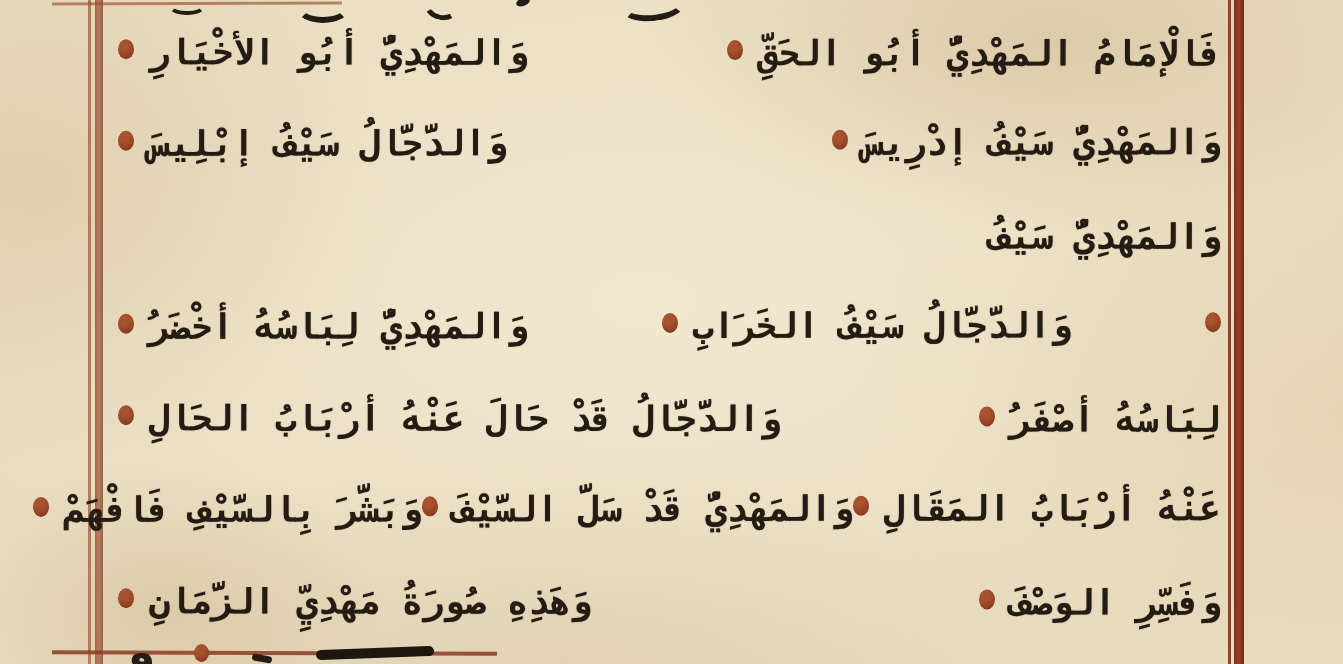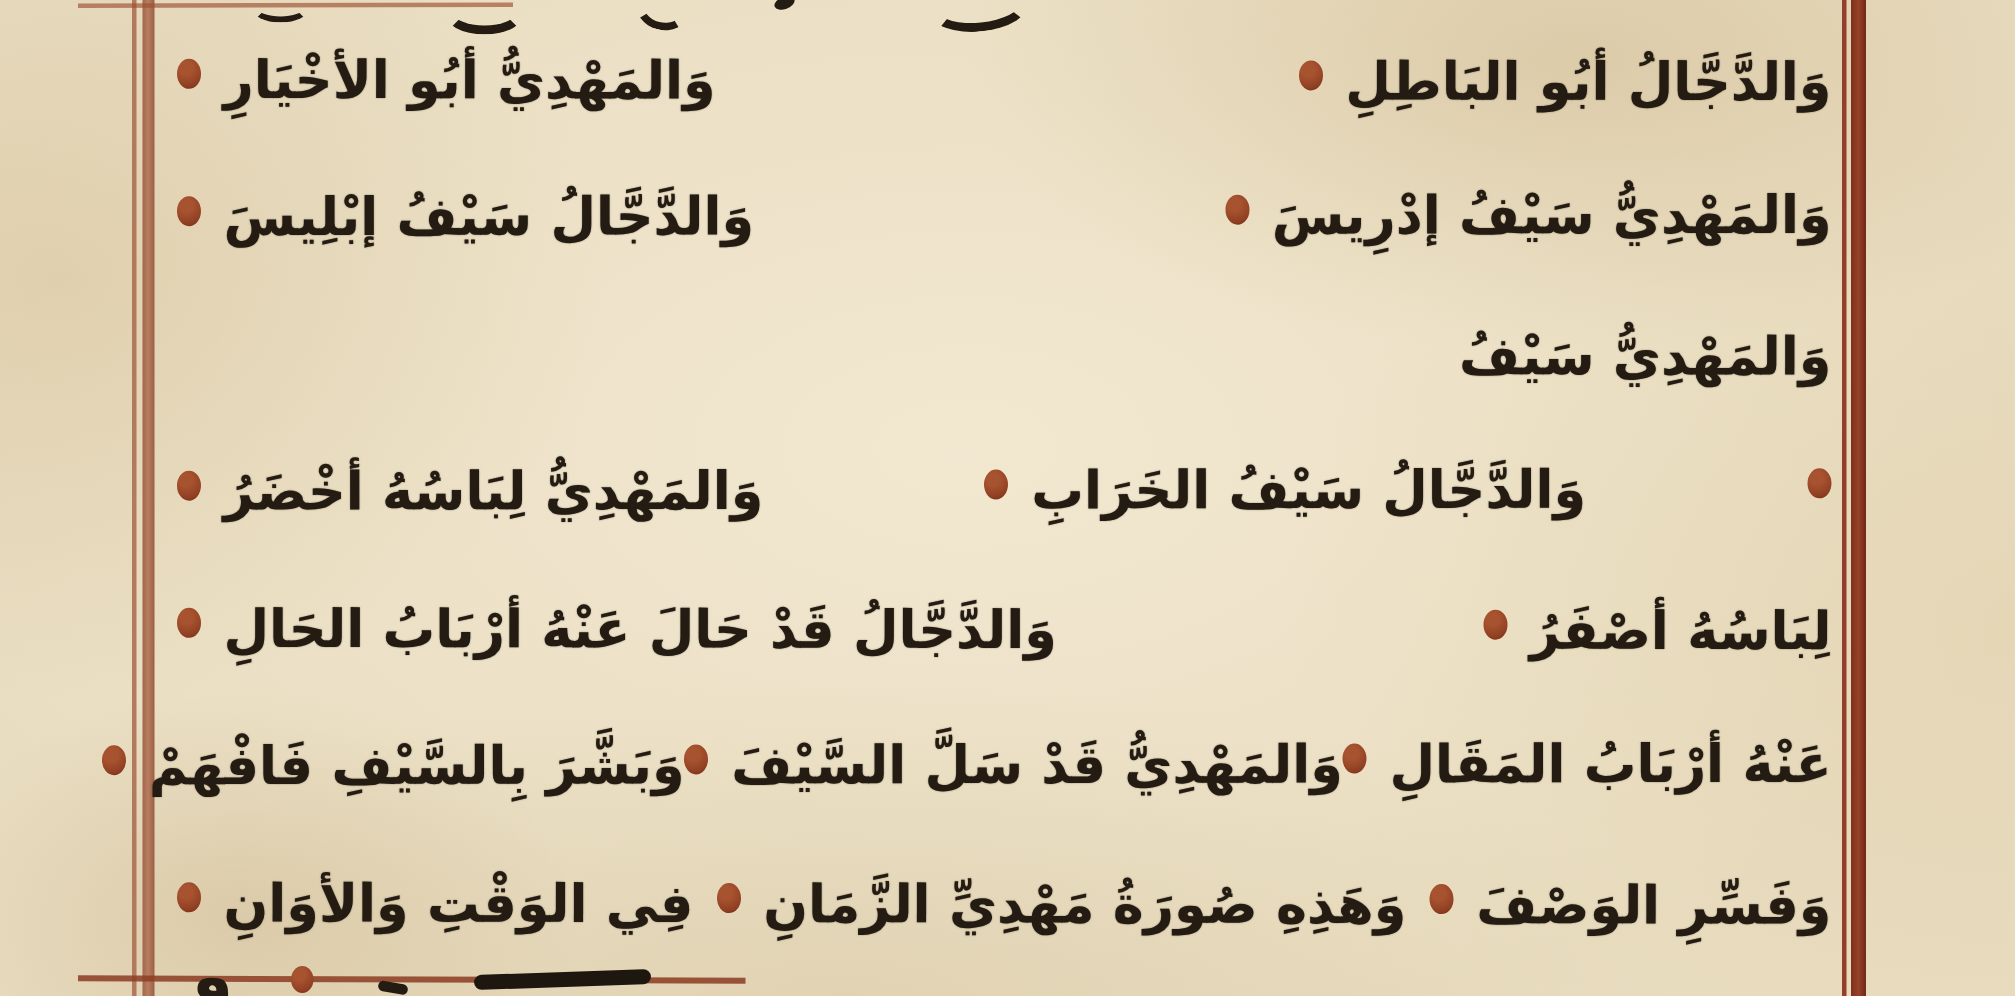--- a/index.html
+++ b/index.html
@@ -30,21 +30,21 @@
     position:absolute;left:118px;right:122px;top:8px;
     color:var(--ink,#241c12);font-weight:bold;font-size:35px;
   }
   .text-line{
     height:91.5px;display:flex;direction:rtl;
     justify-content:space-between;align-items:center;white-space:nowrap;
   }
   .text-line:nth-child(odd){transform:translateY(1px) rotate(.08deg);}
   .text-line:nth-child(even){transform:translateY(-1px) rotate(-.08deg);}
   .group{display:flex;align-items:center;gap:15px;}
-  .seg{text-shadow:0 0 1px rgba(28,18,8,.55);}
+  .seg{text-shadow:0 0 1px rgba(28,18,8,.55);font-family:Liberation Mono, monospace;}
   .dot{
     width:16px;height:20px;border-radius:50%;flex:0 0 auto;
     background:radial-gradient(circle at 38% 32%, #a85330 25%, var(--separator-dot,#8f3f22) 70%, #6f2510 100%);
     transform:translateY(-5px);
   }
   
   .frag{position:absolute;}
   #frag-a{left:296px;top:-7px;width:42px;height:18px;border:6px solid transparent;
     border-bottom-color:#241c12;border-radius:50%;}
   #frag-b{left:424px;top:-10px;width:26px;height:20px;border:5px solid transparent;
@@ -77,21 +77,21 @@
 
 <div class="frag" id="frag-e"></div>
 <div class="frag" id="frag-a"></div>
 <div class="frag" id="frag-b"></div>
 <div class="frag" id="frag-c"></div>
 <div class="frag" id="frag-d"></div>
 
 <div class="text-block" dir="rtl">
     <div class="text-line">
       <span class="group">
-        <span class="seg">وَالدَّجَّالُ أبُو البَاطِلِ</span>
+        <span class="seg">فَالْإمَامُ المَهْدِيُّ أبُو الحَقِّ</span>
         <span class="dot"></span>
       </span>
       <span class="group">
         <span class="seg">وَالمَهْدِيُّ أبُو الأخْيَارِ</span>
         <span class="dot"></span>
       </span>
     </div>
     <div class="text-line">
       <span class="group">
         <span class="seg">وَالمَهْدِيُّ سَيْفُ إدْرِيسَ</span>
@@ -146,23 +146,19 @@
     </div>
     <div class="text-line">
       <span class="group">
         <span class="seg">وَفَسِّرِ الوَصْفَ</span>
         <span class="dot"></span>
       </span>
       <span class="group">
         <span class="seg">وَهَذِهِ صُورَةُ مَهْدِيِّ الزَّمَانِ</span>
         <span class="dot"></span>
       </span>
-      <span class="group">
-        <span class="seg">فِي الوَقْتِ وَالأوَانِ</span>
-        <span class="dot"></span>
-      </span>
     </div>
   </div>
 
 <span id="bottom-waw">و</span>
 <div id="bottom-dot"></div>
 <div id="bottom-mark"></div>
 <div id="bottom-stroke"></div>
 
 </body></html>

